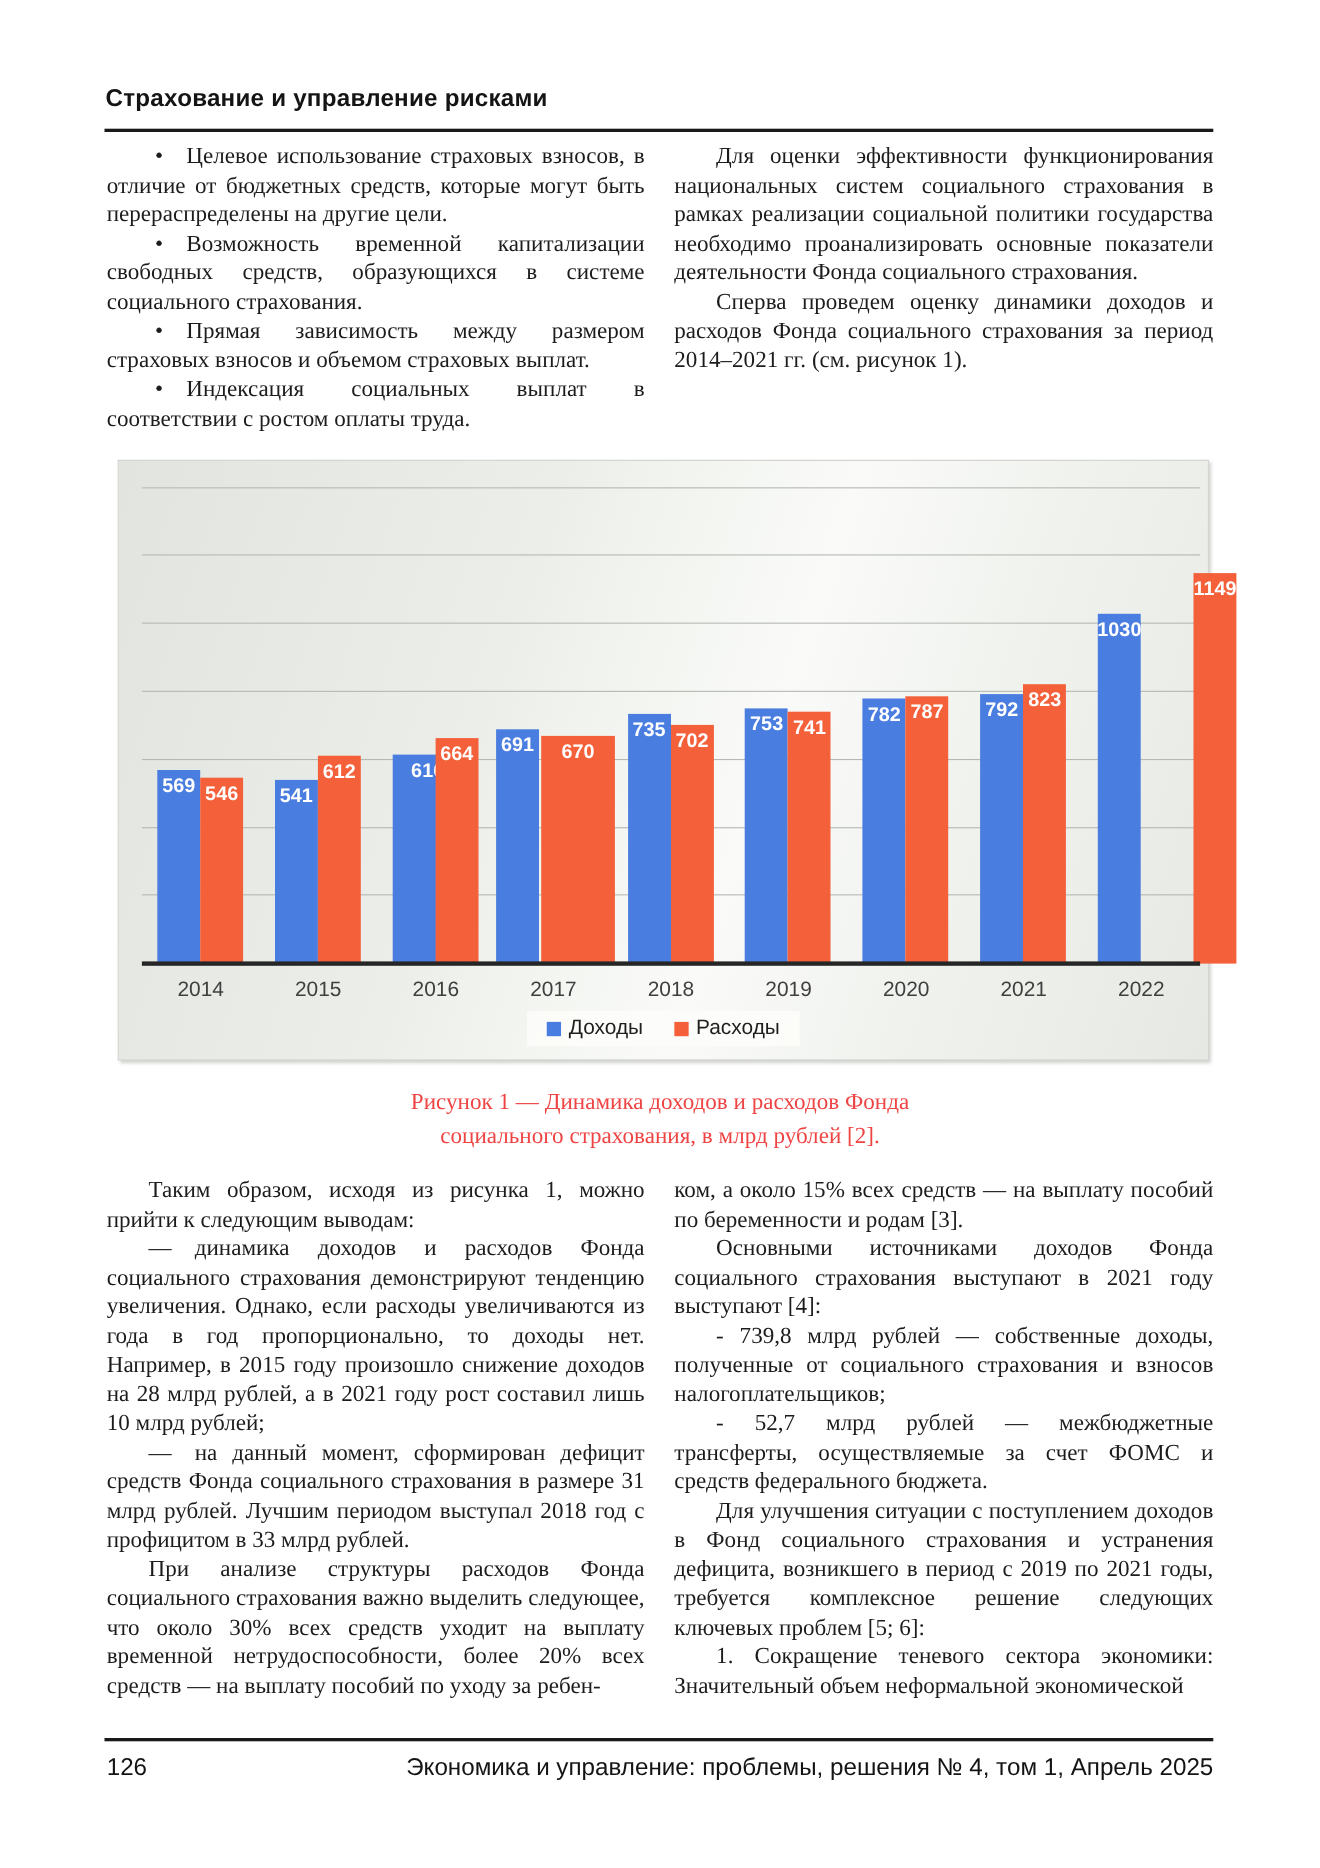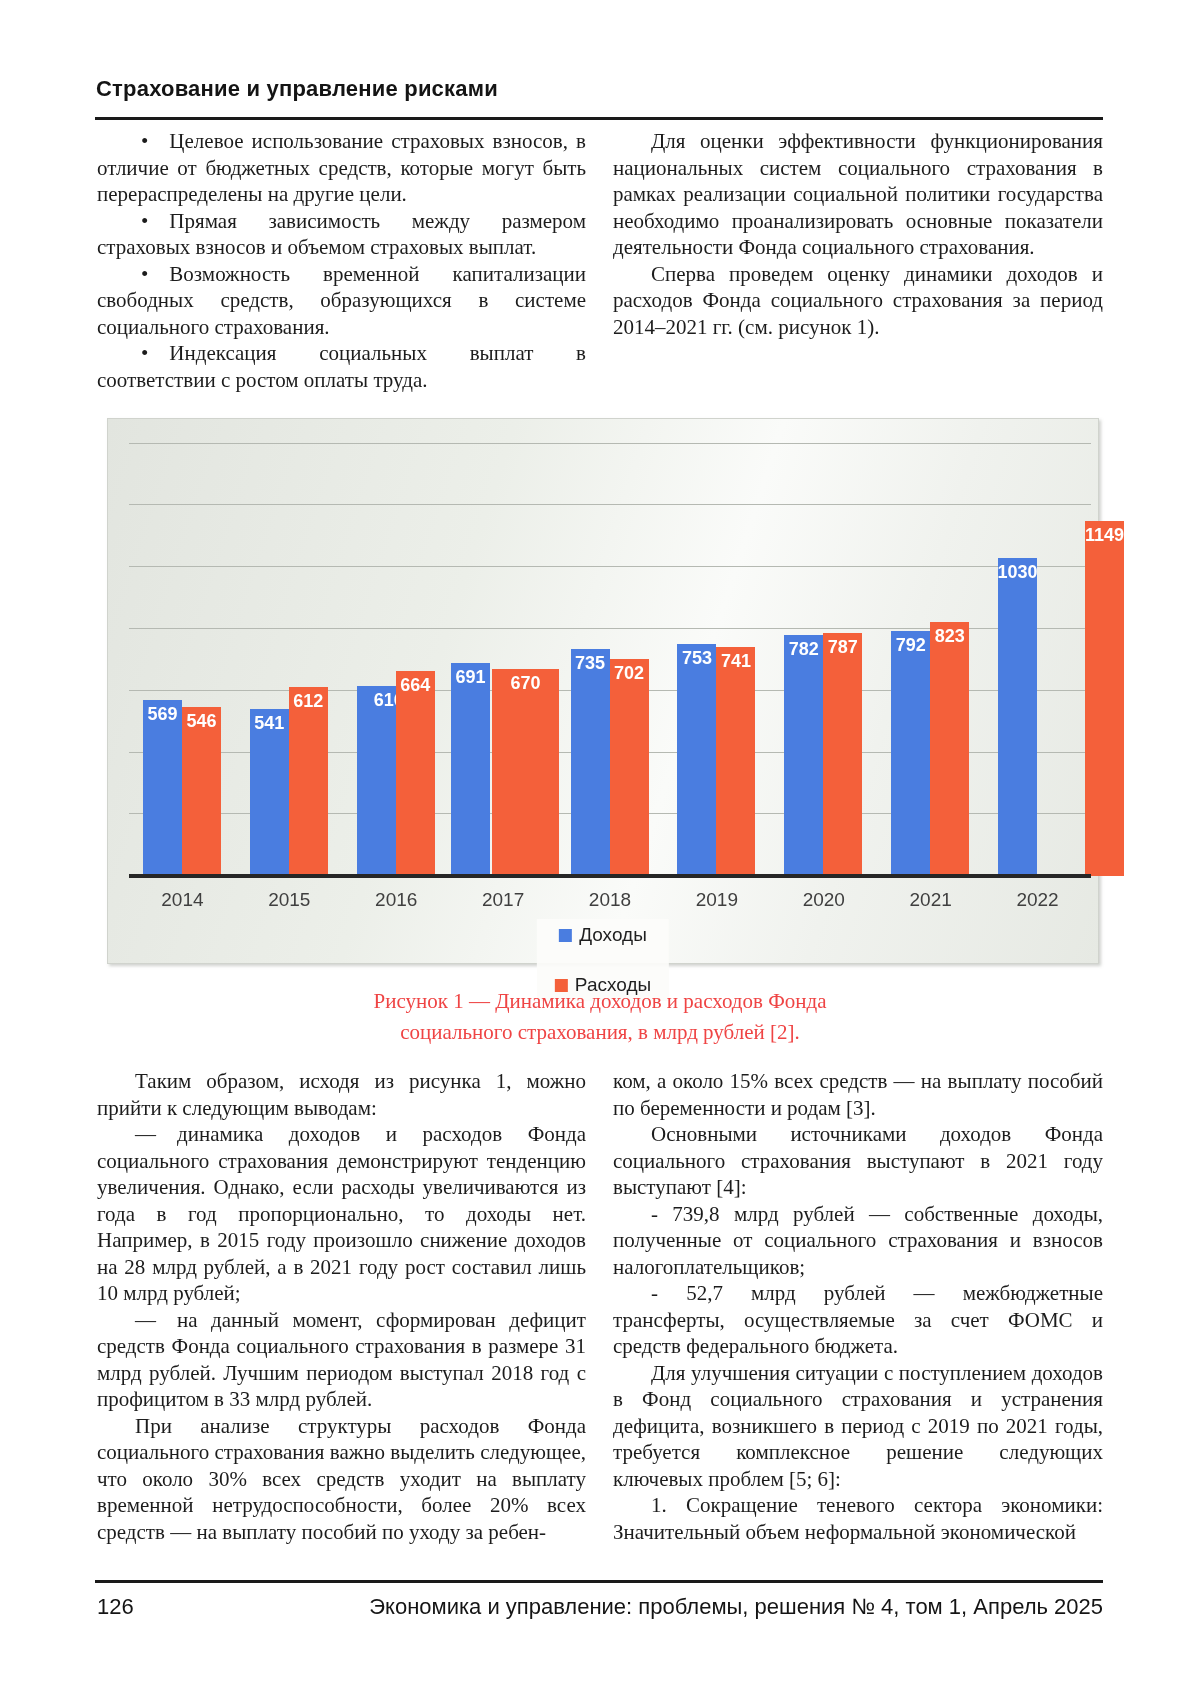--- a/index.html
+++ b/index.html
@@ -38,21 +38,21 @@
   .baseline{position:absolute;left:0;bottom:-2px;width:100%;height:4px;background:#262626;z-index:3;}
   .bar{position:absolute;bottom:0;width:39px;z-index:2;}
   .bar-label{
     position:absolute;top:4px;left:50%;transform:translateX(-50%);
     white-space:nowrap;font-weight:bold;font-size:18px;color:#ffffff;
   }
   .x-label{position:absolute;top:470px;text-align:center;font-size:19px;color:#3f3f3f;}
   .legend{
     position:absolute;top:500px;left:50%;transform:translateX(-50%);
     display:flex;gap:28px;align-items:center;background:rgba(252,252,250,.92);
-    padding:5px 18px;font-size:19px;color:#1f1f1f;white-space:nowrap;flex-direction:column;
+    padding:5px 18px;font-size:19px;color:#1f1f1f;white-space:nowrap;
   }
   .legend-item{display:flex;align-items:center;}
   .legend-swatch{width:13px;height:13px;display:inline-block;margin-right:7px;}
   .caption{
     position:absolute;left:97px;top:986px;width:1006px;text-align:center;
     font-size:21px;line-height:31px;color:#ef4444;
   }
   
   .footer-rule{position:absolute;left:95px;top:1580px;width:1008px;height:3px;background:#1a1a1a;}
   .footer-text{
@@ -64,22 +64,22 @@
 </head>
 <body>
 
 <div class="page">
 
   <div class="header-title">Страхование и управление рисками</div>
   <div class="header-rule"></div>
 
   <div class="col top left">
       <p class="para bullet">• Целевое использование страховых взносов, в отличие от бюджетных средств, которые могут быть перераспределены на другие цели.</p>
+      <p class="para bullet">• Возможность временной капитализации свободных средств, образующихся в системе социального страхования.</p>
       <p class="para bullet">• Прямая зависимость между размером страховых взносов и объемом страховых выплат.</p>
-      <p class="para bullet">• Возможность временной капитализации свободных средств, образующихся в системе социального страхования.</p>
       <p class="para bullet">• Индексация социальных выплат в соответствии с ростом оплаты труда.</p>
     </div>
   <div class="col top right">
       <p class="para indent">Для оценки эффективности функционирования национальных систем социального страхования в рамках реализации социальной политики государства необходимо проанализировать основные показатели деятельности Фонда социального страхования.</p>
       <p class="para indent">Сперва проведем оценку динамики доходов и расходов Фонда социального страхования за период 2014–2021 гг. (см. рисунок 1).</p>
     </div>
 
   <div class="chart">
     <div class="plot">
         <div class="gridline" style="bottom: 61.7568px;"></div>

